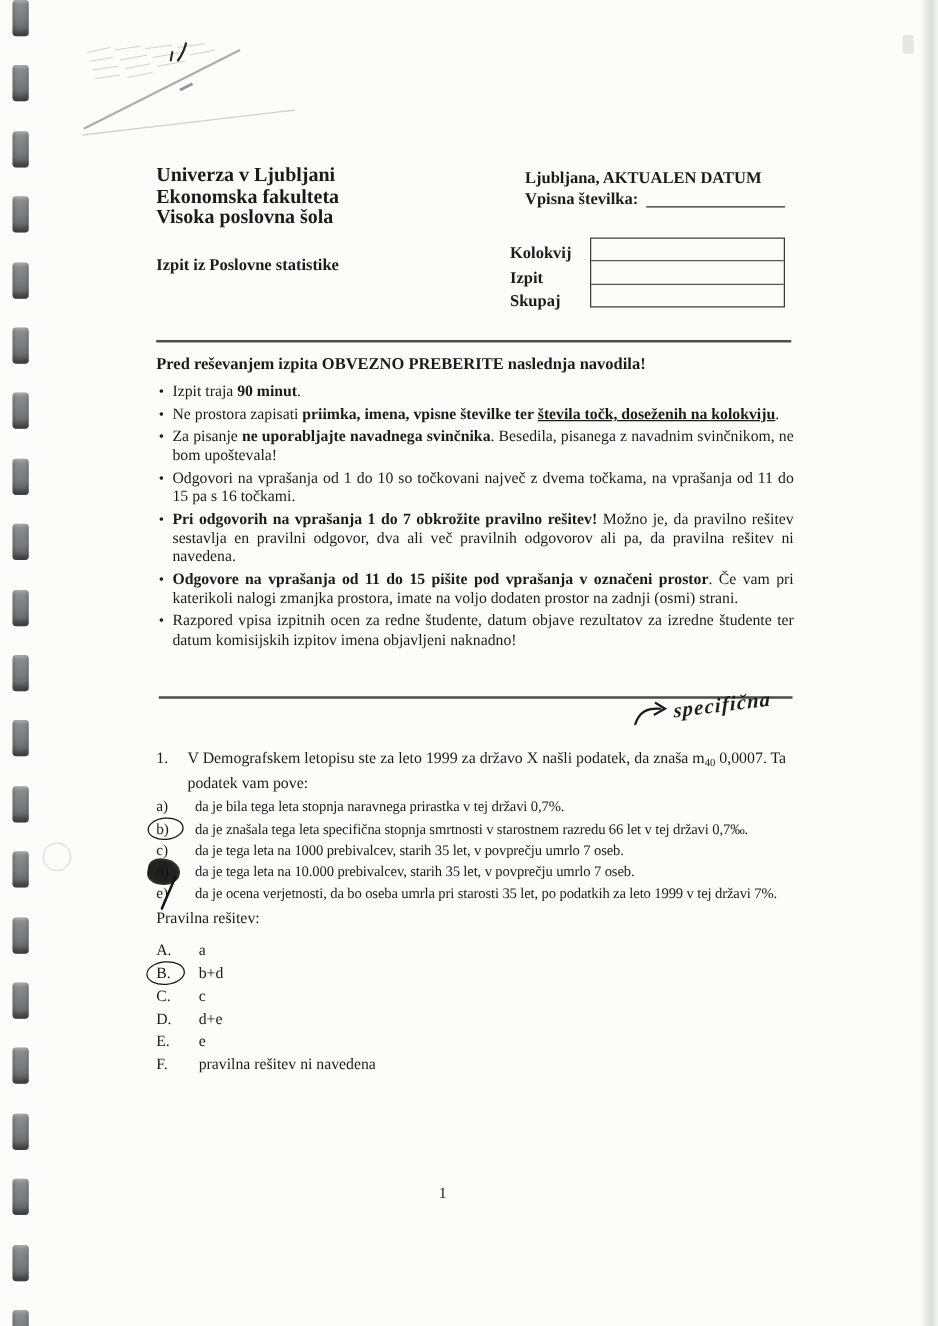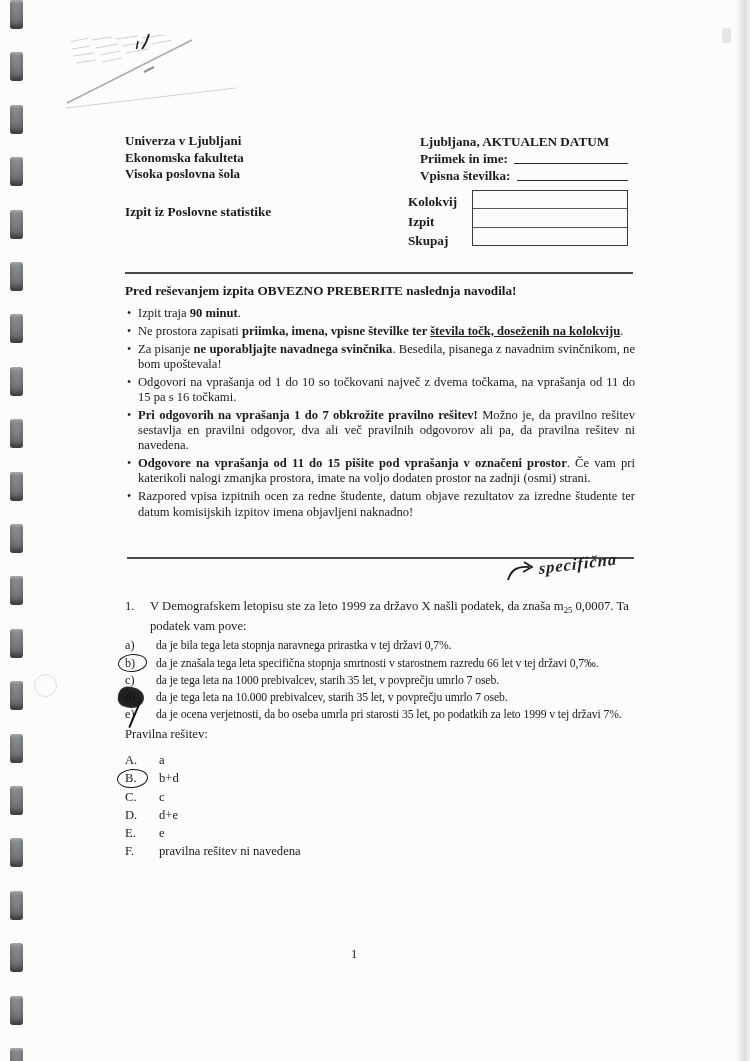--- a/index.html
+++ b/index.html
@@ -22,23 +22,23 @@
   .smudge-circle {
     position:absolute; left:34px; top:674px; width:23px; height:23px;
     border:1.5px solid rgba(172,180,176,.42); border-radius:50%;
   }
   .smudge-top-right {
     position:absolute; left:722px; top:28px; width:9px; height:15px;
     background:rgba(150,158,155,.22); border-radius:2px;
   }
   .sketch { position:absolute; left:60px; top:30px; }
   
-  .hdr-left { position:absolute; left:125px; top:133px; font-weight:bold; font-size:13px; line-height:16.5px; }
+  .hdr-left { position:absolute; left:125px; top:133px; font-weight:bold; font-size:16px; line-height:16.5px; }
   .hdr-right { position:absolute; left:420px; top:133px; width:208px; font-weight:bold; font-size:13.2px; line-height:17px; }
-  .hdr-row { display:flex; align-items:flex-start; height:17px; }
+  .hdr-row { display:flex; align-items:center; height:17px; }
   .hdr-row .lbl { white-space:nowrap; padding-right:6px; }
   .fill-line { flex:1; border-bottom:1.2px solid #2c2c2c; height:14px; }
   .exam-title { position:absolute; left:125px; top:204px; font-weight:bold; font-size:13.2px; }
   .score-labels { position:absolute; left:408px; top:192px; font-weight:bold; font-size:13.2px; line-height:19.5px; }
   .score-box { position:absolute; left:472px; top:190px; width:156px; height:56px; border:1.4px solid #3b3b3b; display:flex; flex-direction:column; }
   .score-cell { flex:1; border-top:1.3px solid #555; }
   .score-cell:first-child { border-top:none; }
   
   .hrule { position:absolute; height:1.7px; background:#4b4b4b; }
   .hr1 { left:125px; top:272px; width:508px; }
@@ -153,24 +153,20 @@
     <div>Univerza v Ljubljani</div>
     <div>Ekonomska fakulteta</div>
     <div>Visoka poslovna šola</div>
   </div>
 
   <div class="hdr-right">
     <div class="hdr-row">
       <span class="lbl">Ljubljana, AKTUALEN DATUM</span>
     </div>
     <div class="hdr-row">
-      <span class="lbl">Priimek in ime:</span>
-      <span class="fill-line"></span>
-    </div>
-    <div class="hdr-row">
       <span class="lbl">Vpisna številka:</span>
       <span class="fill-line"></span>
     </div>
   </div>
 
   <div class="exam-title">Izpit iz Poslovne statistike</div>
 
   <div class="score-labels">
     <div>Kolokvij</div>
     <div>Izpit</div>
@@ -221,21 +217,21 @@
   <div class="annotation">
     <svg class="anno-arrow" width="34" height="28" viewBox="0 0 34 28">
       <path d="M3 24 C6 14 12 10 24 11" fill="none" stroke="#1c1c1c" stroke-width="1.8"></path>
       <path d="M19 6 L27 11 L18 16" fill="none" stroke="#1c1c1c" stroke-width="1.8"></path>
     </svg><span class="anno-text">specifična</span>
   </div>
 
   <div class="q1-block">
     <div class="q1-head">
       <span class="q1-num">1.</span>
-      <span class="q1-text"><span>V Demografskem letopisu ste za leto 1999 za državo X našli podatek, da znaša m</span><sub class="msub">25</sub><span> 0,0007. Ta podatek vam pove:</span></span>
+      <span class="q1-text"><span>V Demografskem letopisu ste za leto 1999 za državo X našli podatek, da znaša m</span><sub class="msub">40</sub><span> 0,0007. Ta podatek vam pove:</span></span>
     </div>
     <div class="opts">
         <div class="opt-row">
           <span class="opt-label-wrap"><span class="opt-label">a)</span></span>
           <span class="opt-text">da je bila tega leta stopnja naravnega prirastka v tej državi 0,7%.</span>
         </div>
         <div class="opt-row">
           <span class="opt-label-wrap"><span class="opt-label">b)</span><span class="mark-circle"></span></span>
           <span class="opt-text">da je znašala tega leta specifična stopnja smrtnosti v starostnem razredu 66 let v tej državi 0,7‰.</span>
         </div>

